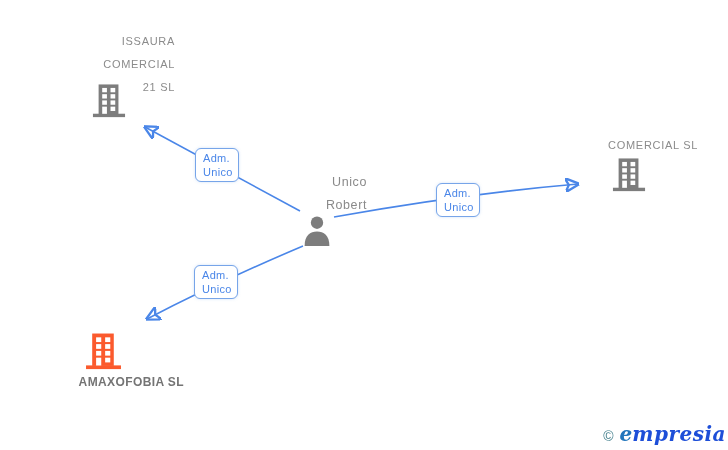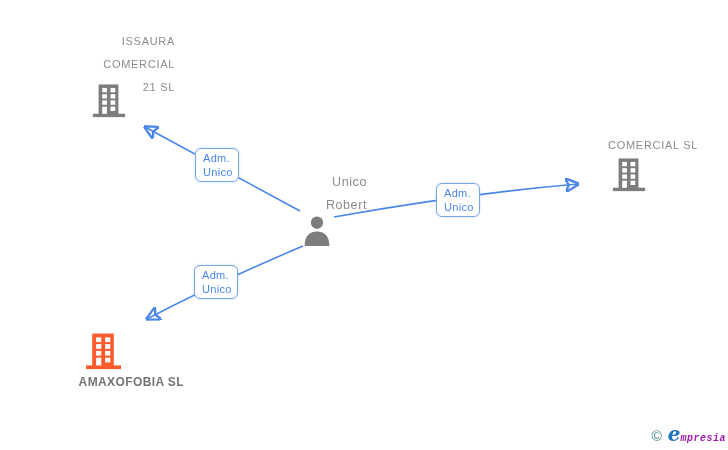--- a/index.html
+++ b/index.html
@@ -25,21 +25,21 @@
   .node-icon{position:absolute;z-index:2;line-height:0;cursor:pointer;}
   .icon-gray{color:#7d7d7d;}
   .icon-orange{color:#fb5a2d;}
   .watermark{
     position:absolute;z-index:2;right:2px;bottom:4px;
     display:flex;align-items:baseline;
     font-family:"DejaVu Serif", serif;font-style:italic;
   }
   .wm-copy{color:#45818e;font-size:14px;font-style:normal;font-family:"Liberation Sans",sans-serif;margin-right:6px;}
   .wm-e{color:#2175bc;font-size:20px;font-weight:700;}
-  .wm-rest{color:#a21caf;font-size:10px;font-weight:600;letter-spacing:0.5px;font-family:Liberation Mono, monospace;}
+  .wm-rest{color:#1d4ed8;font-size:20px;font-weight:600;letter-spacing:0.5px;}
 </style>
 </head>
 <body>
 
 <div class="stage">
 
   <svg class="edges" width="728" height="450" viewBox="0 0 728 450">
     <defs>
       <marker id="arw" viewBox="0 0 10 10" refX="9" refY="5" markerWidth="9" markerHeight="9" orient="auto-start-reverse">
         <path d="M0,0 L10,5 L0,10 L2.6,5 Z" fill="#4a86e8"></path>

